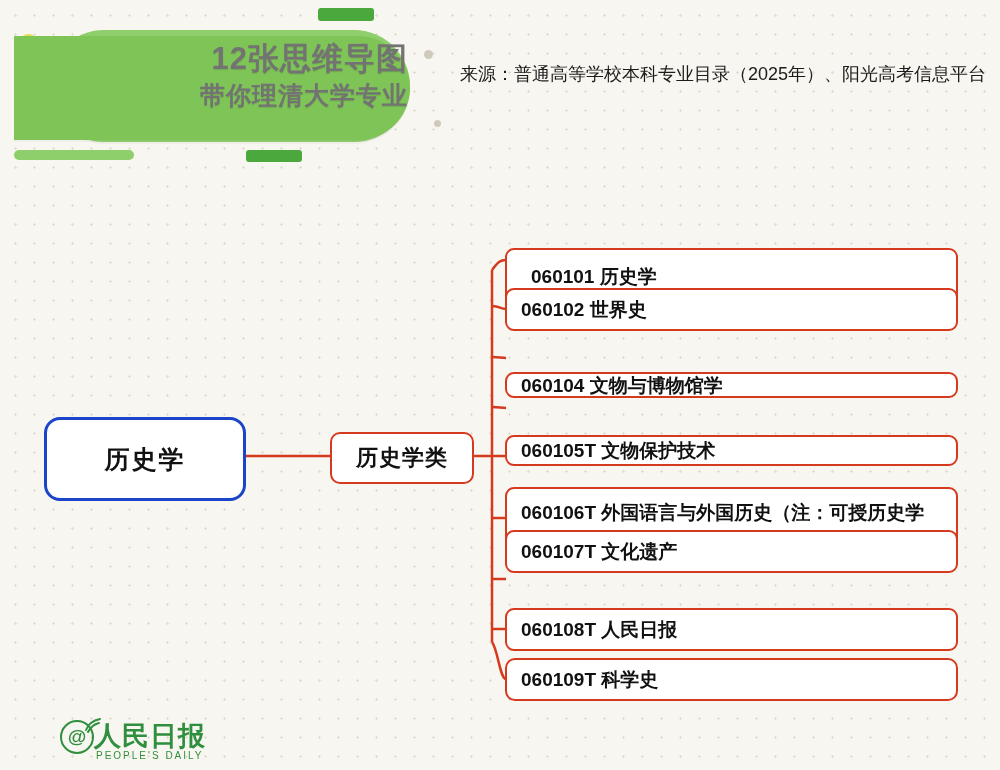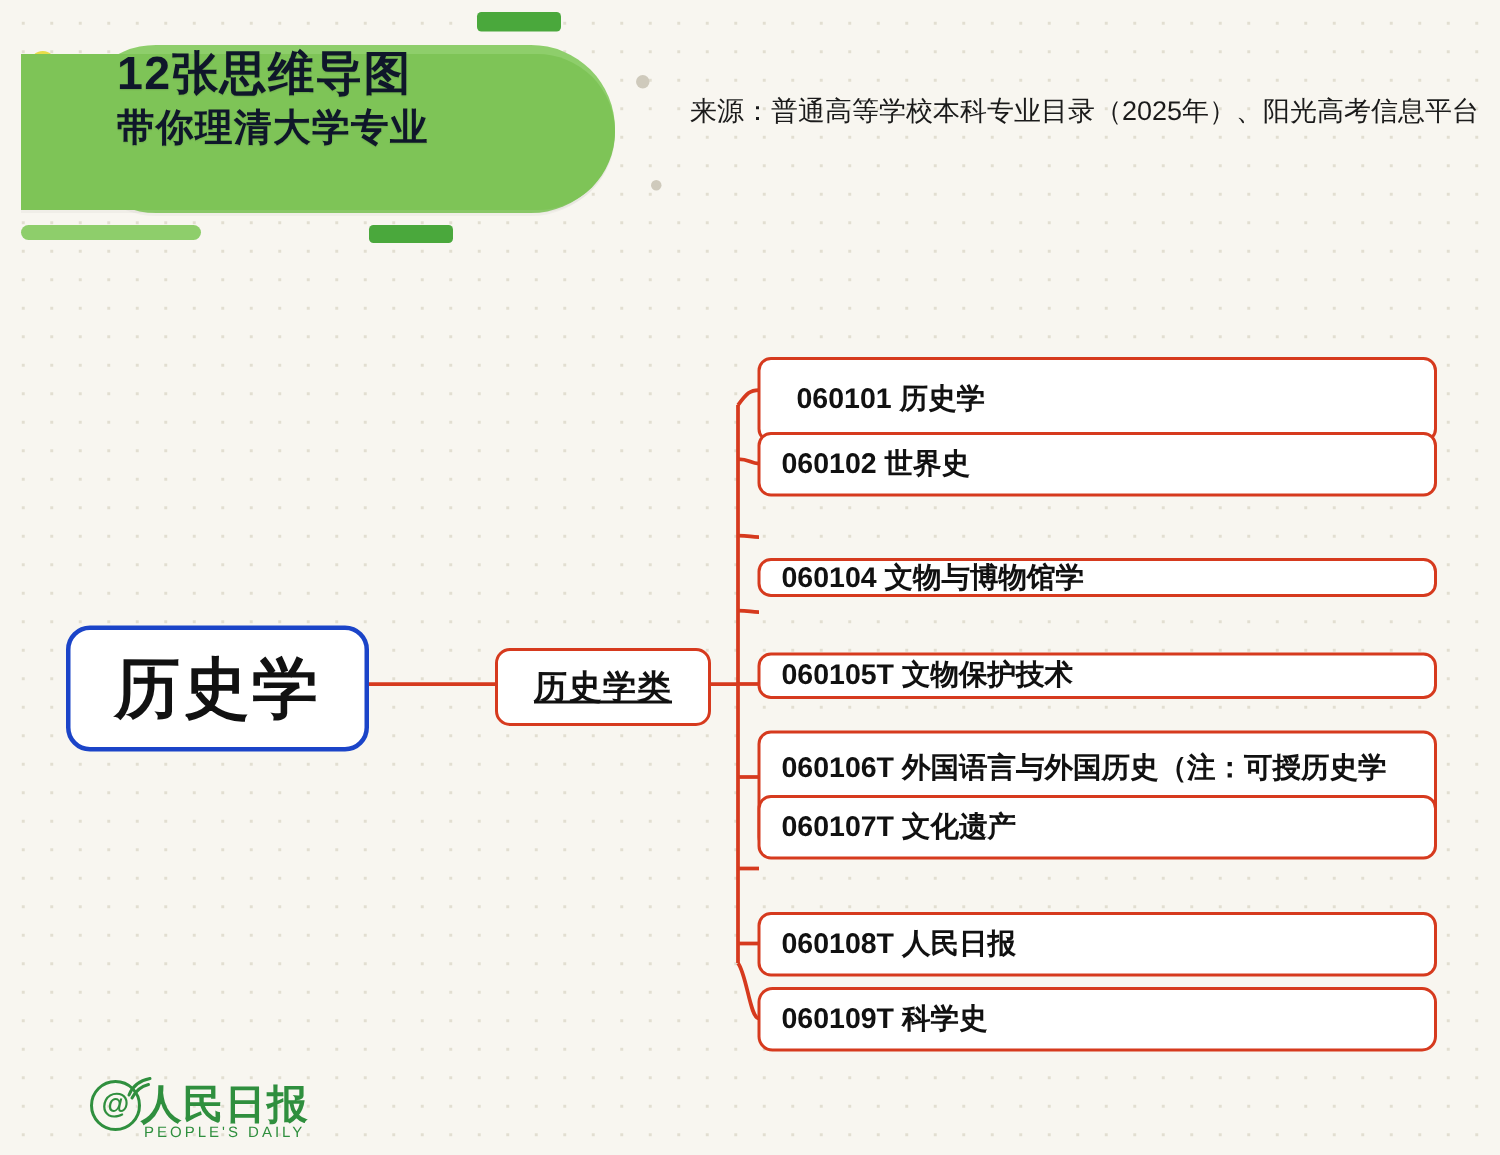--- a/index.html
+++ b/index.html
@@ -46,24 +46,24 @@
     left: 14px;
     top: 36px;
     width: 396px;
     height: 104px;
     background: #7ec457;
     border-radius: 0 52px 52px 0;
   }
   .hdr-text {
     position: absolute;
     left: 78px;
-    top: 30px;
+    top: 40px;
     width: 330px;
-    color: #0f172a;
-    text-align: left;
+    color: #737373;
+    text-align: right;
     z-index: 5;
   }
   .hdr-line1 {
     font-size: 31px;
     font-weight: bold;
     letter-spacing: 1px;
     line-height: 38px;
     text-shadow: 0 1px 1px rgba(0,0,0,0.12);
   }
   .hdr-line2 {
@@ -110,42 +110,41 @@
     left: 44px;
     top: 417px;
     width: 196px;
     height: 78px;
     border: 3px solid #1b44c8;
     border-radius: 16px;
     background: #ffffff;
     display: flex;
     align-items: center;
     justify-content: center;
-    font-size: 44px;
+    font-size: 25px;
     font-weight: bold;
     color: #111;
     letter-spacing: 2px;
   }
   .branch-node {
     position: absolute;
     left: 330px;
     top: 432px;
     width: 140px;
     height: 48px;
     border: 2.5px solid #d63a1e;
     border-radius: 10px;
     background: #ffffff;
     display: flex;
     align-items: center;
     justify-content: center;
     font-size: 22px;
     font-weight: bold;
     color: #111;
     letter-spacing: 1px;
-    text-decoration: underline;
   }
   .leaf {
     position: absolute;
     left: 505px;
     width: 453px;
     border: 2.5px solid #d63a1e;
     border-radius: 9px;
     background: #ffffff;
     box-sizing: border-box;
     display: flex;
@@ -251,21 +250,21 @@
     <path d="M492 456 L506 456" stroke="#d63a1e" stroke-width="2.5" fill="none"></path>
     <path d="M492 518 C 500 518, 500 518, 506 518" stroke="#d63a1e" stroke-width="2.5" fill="none"></path>
     <path d="M492 579 C 500 579, 500 579, 506 579" stroke="#d63a1e" stroke-width="2.5" fill="none"></path>
     <path d="M492 629 C 500 629, 500 629, 506 629" stroke="#d63a1e" stroke-width="2.5" fill="none"></path>
     <path d="M492 642 C 498 650, 500 679, 506 679" stroke="#d63a1e" stroke-width="2.5" fill="none"></path>
   </svg>
 
   <div class="root-node">历史学</div>
   <div class="branch-node">历史学类</div>
 
-  <div class="leaf" style="top:238px; height:57px;padding-left:24px;">
+  <div class="leaf" style="top:248px; height:57px;padding-left:24px;">
     <span>060101 历史学</span>
   </div>
   <div class="leaf" style="top:288px; height:43px;">
     <span>060102 世界史</span>
   </div>
   <div class="leaf" style="top:372px; height:26px;">
     <span>060104 文物与博物馆学</span>
   </div>
   <div class="leaf" style="top:435px; height:31px;">
     <span>060105T 文物保护技术</span>

